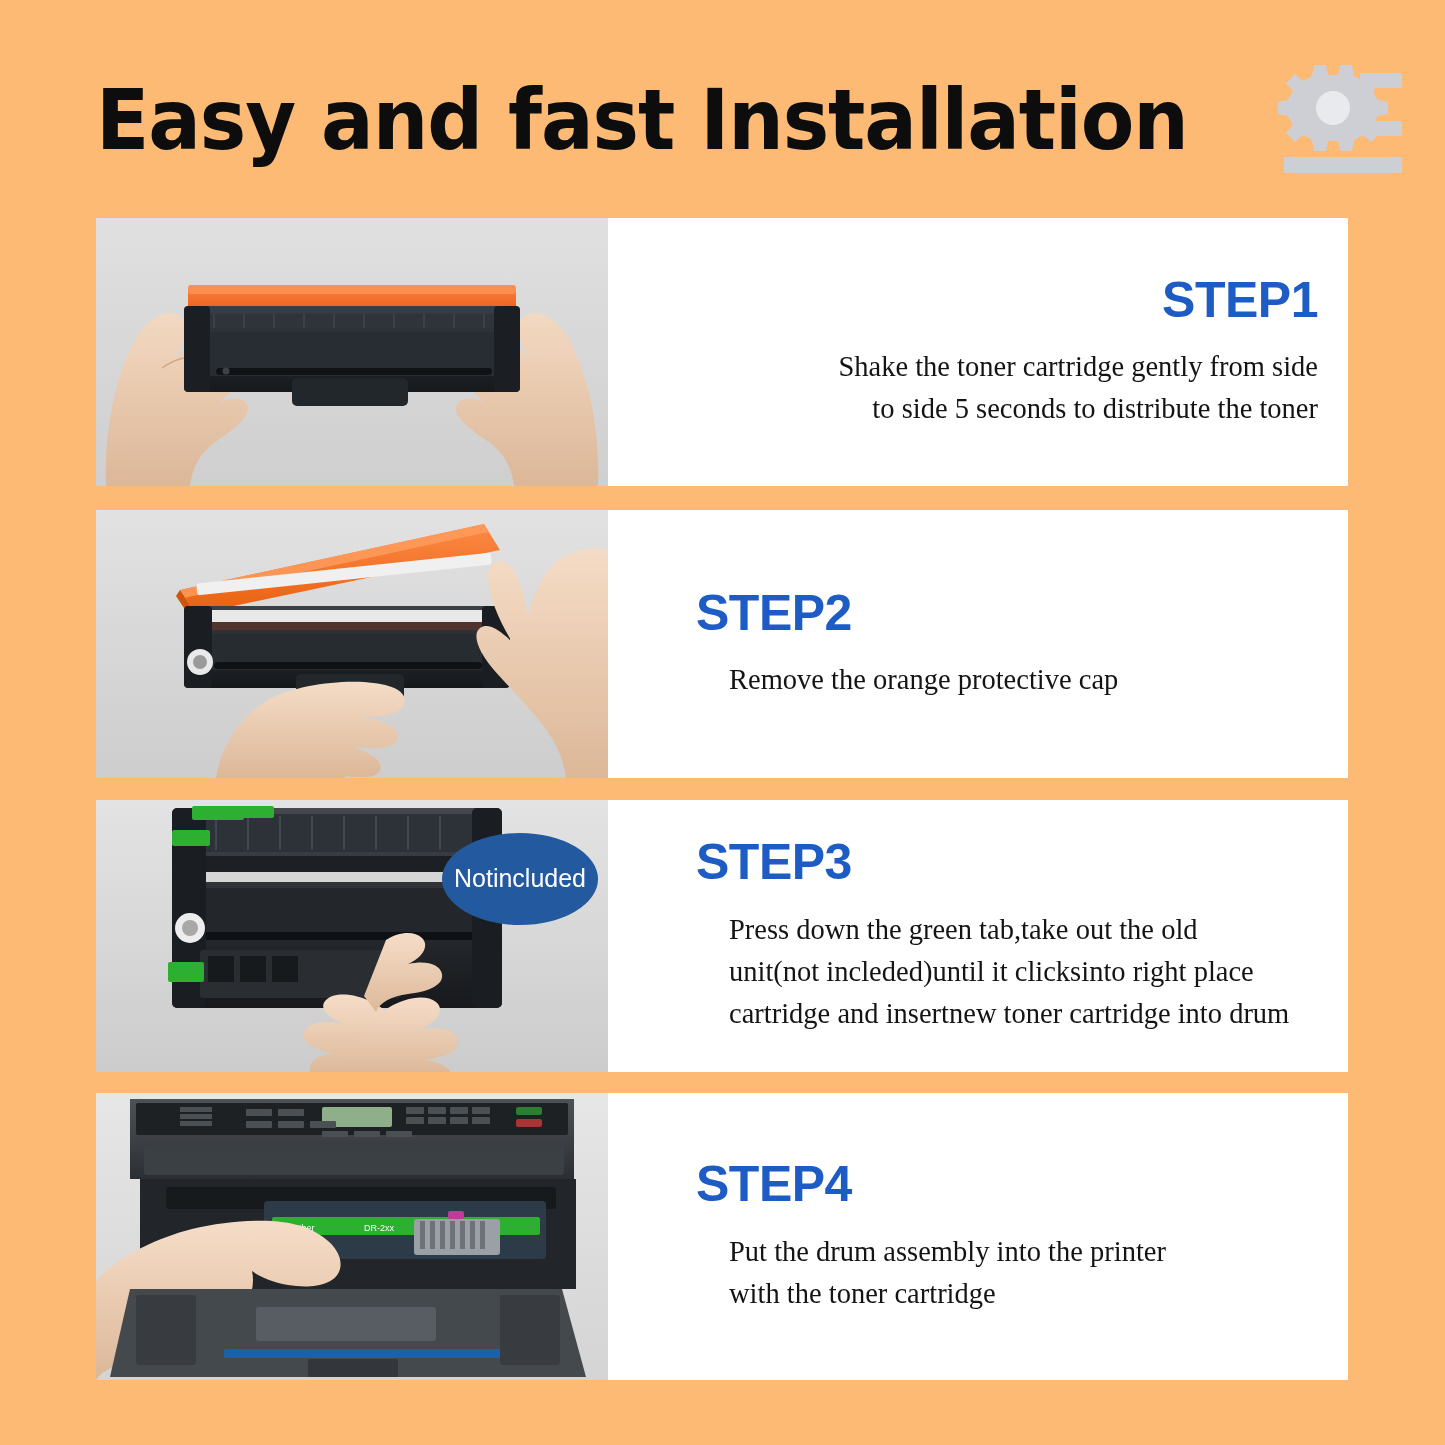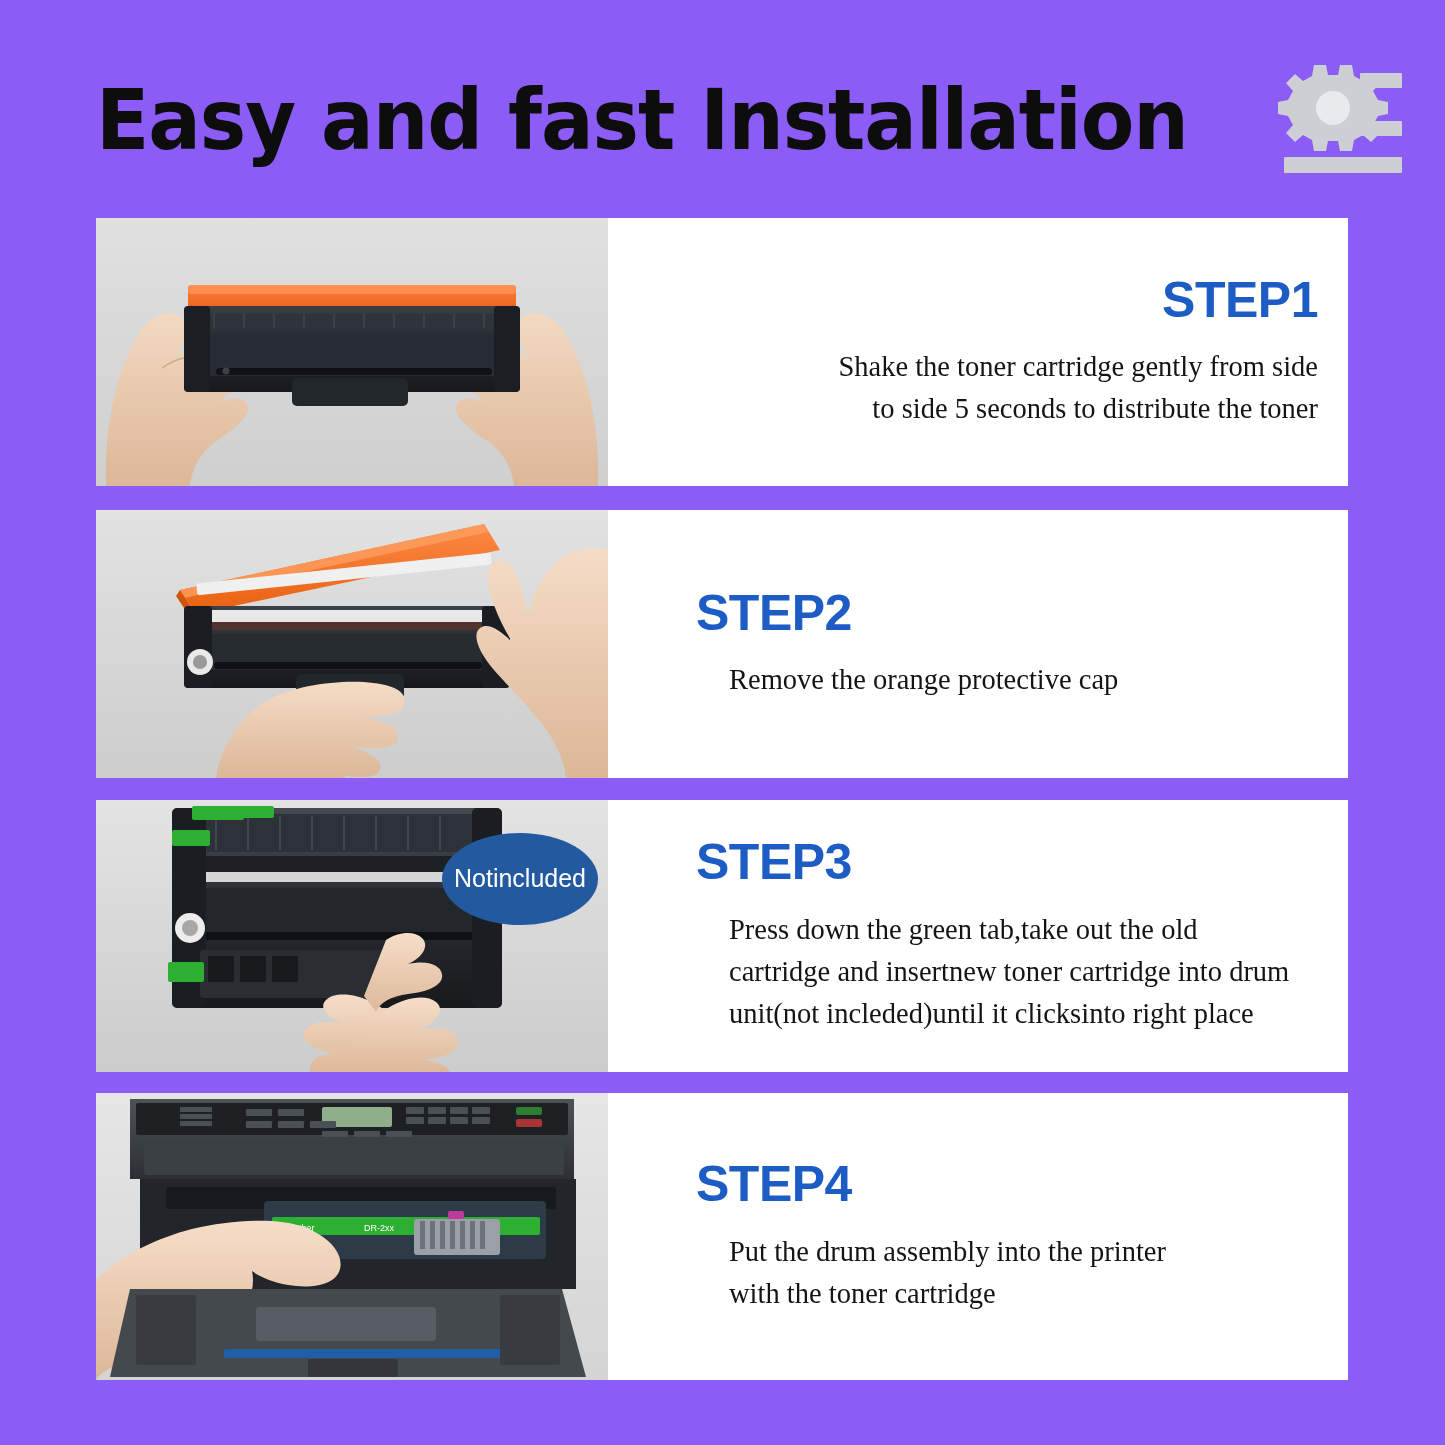--- a/index.html
+++ b/index.html
@@ -9,21 +9,21 @@
     height: 1445px;
     background: #e9eaee;
     font-family: "Liberation Sans", sans-serif;
     overflow: hidden;
   }
 
   .page {
     position: relative;
     width: 1445px;
     height: 1445px;
-    background: #8b5cf6;
+    background: #fdba74;
   }
 
   
   .header {
     position: absolute;
     left: 96px;
     top: 55px;
     width: 1252px;
     height: 130px;
     display: flex;
@@ -346,22 +346,22 @@
       </div>
       <div class="not-included-badge">
         <span>Not</span>
         <span>included</span>
       </div>
     </div>
     <div class="row-text">
       <div class="step-label">STEP3</div>
       <div class="step-desc">
         <span class="ln">Press down the green tab,take out the old</span>
+        <span class="ln">unit(not incleded)until it clicksinto right place</span>
         <span class="ln">cartridge and insertnew toner cartridge into drum</span>
-        <span class="ln">unit(not incleded)until it clicksinto right place</span>
       </div>
     </div>
   </div>
 
   <div class="row" style="top:1093px; height:287px;">
     <div class="row-photo">
       <div class="photo">
         <svg viewBox="0 0 512 287" preserveAspectRatio="xMidYMid slice" xmlns="http://www.w3.org/2000/svg">
           <defs>
             <linearGradient id="bg4" x1="0" y1="0" x2="0" y2="1">

